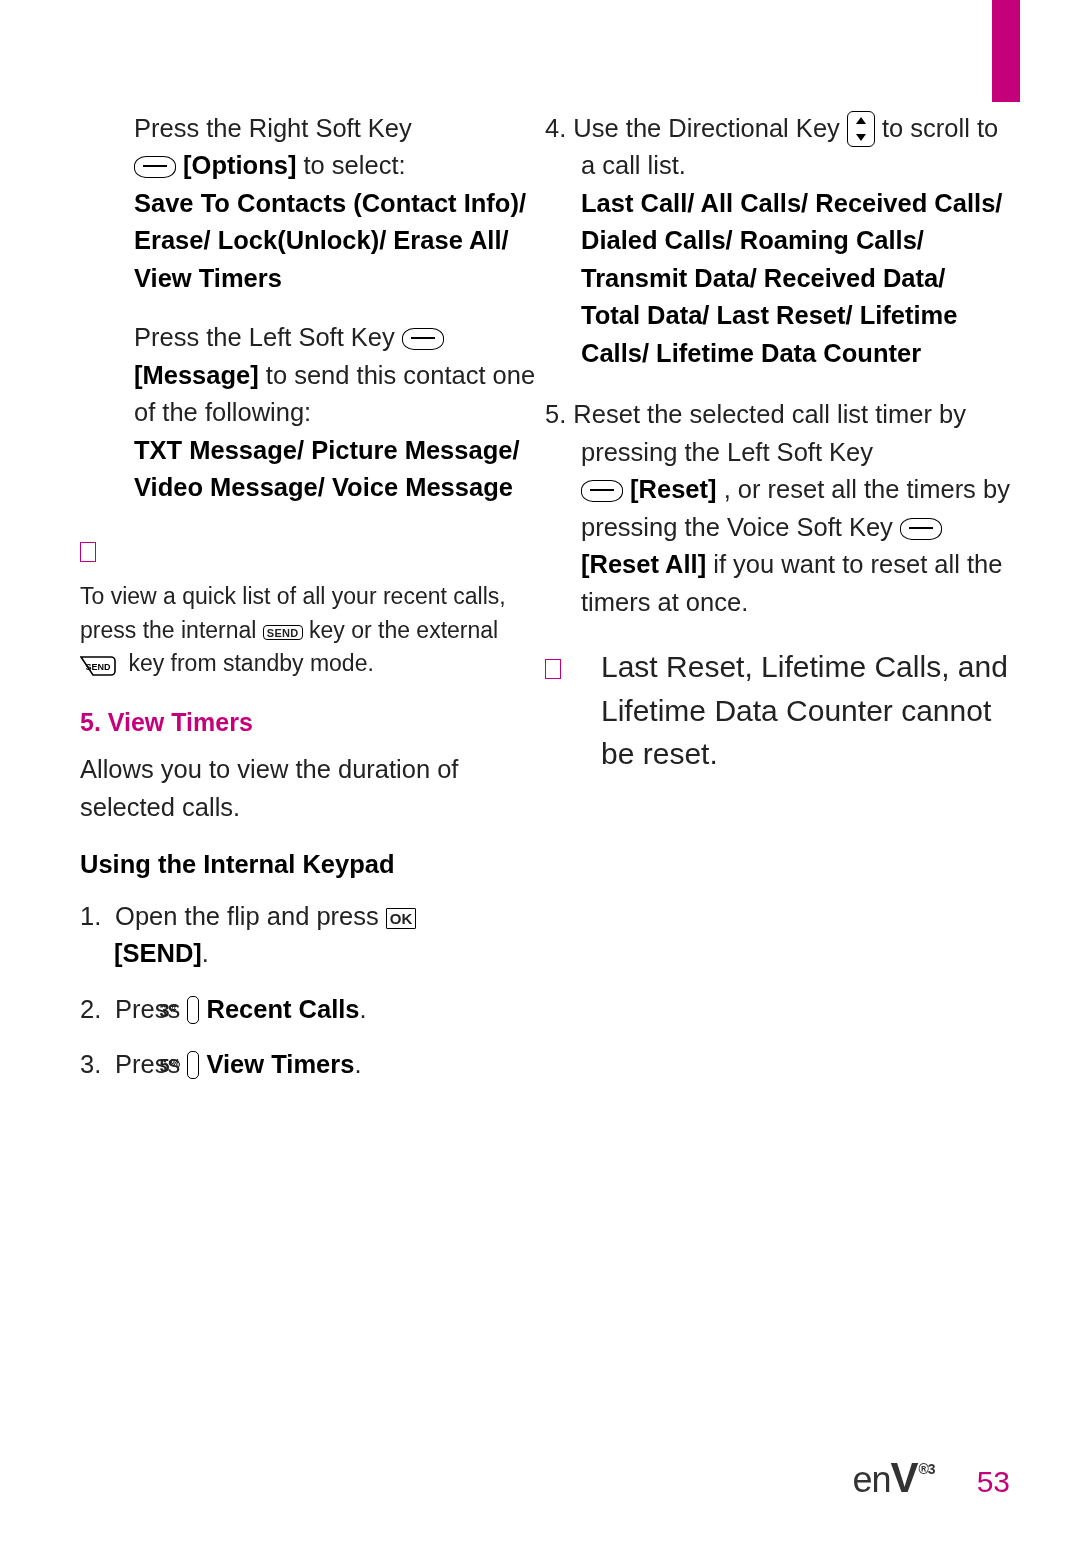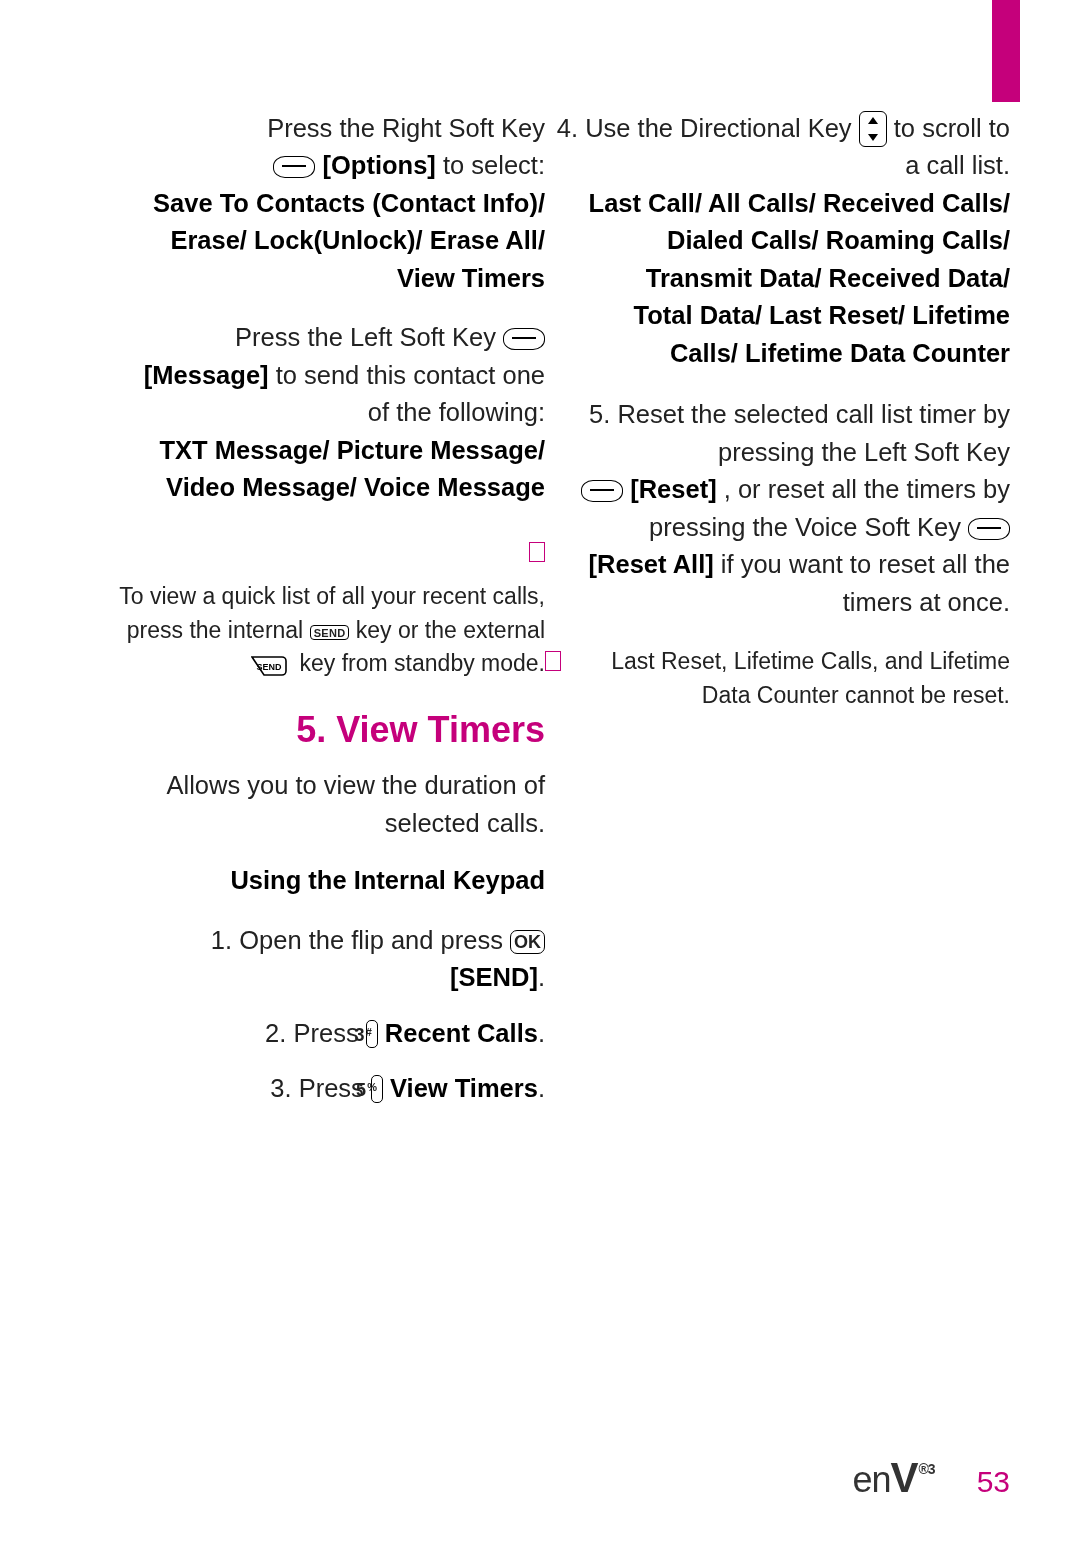--- a/index.html
+++ b/index.html
@@ -20,21 +20,20 @@
     height: 102px;
     background: #c5007b;
   }
   .content {
     position: absolute;
     top: 110px;
     left: 80px;
     right: 70px;
     bottom: 120px;
     display: flex;
-    text-align: right;
   }
   .col {
     flex: 1;
     font-size: 25.5px;
     line-height: 1.47;
     color: #222;
   }
   .para {
     margin: 0 0 18px 0;
   }
@@ -59,28 +58,28 @@
     top: 2px;
   }
   .note-body {
     font-size: 23px;
     line-height: 1.45;
     color: #222;
     margin-top: 10px;
   }
   .heading {
     color: #c5007b;
-    font-size: 36px;
+    font-size: 25px;
     font-weight: 700;
     margin: 24px 0 10px 0;
   }
   .subhead {
     font-weight: 700;
     color: #000;
-    margin: 20px 0 22px 0;
+    margin: 20px 0 14px 0;
   }
   .step {
     margin: 0 0 18px 0;
     padding-left: 34px;
     text-indent: -34px;
   }
   .step .num {
     display: inline-block;
     width: 28px;
     text-indent: 0;
@@ -119,24 +118,24 @@
     vertical-align: 1px;
   }
   .ic-send-ext {
     position: relative;
     display: inline-block;
     width: 42px; height: 20px;
     vertical-align: -5px;
   }
   .ic-send-ext svg { position:absolute; top:0; left:0; }
   .ic-ok {
-    font-size: 18px;
+    font-size: 15px;
     font-weight: 700;
     border: 1.8px solid #000;
-    border-radius: 7px;
+    border-radius: 1px;
     padding: 1px 3px;
     vertical-align: 1px;
   }
   .ic-key {
     display:inline-block;
     border: 1.8px solid #000;
     border-radius: 5px;
     padding: 0 5px 1px 5px;
     font-size: 18px;
     font-weight: 700;
@@ -171,21 +170,21 @@
     position:absolute;
     left: 50%; bottom: 5px;
     transform: translateX(-50%);
     border-left: 5px solid transparent;
     border-right: 5px solid transparent;
     border-top: 7px solid #000;
   }
   .right-note {
     display: flex;
     gap: 40px;
-    font-size: 23px;
+    font-size: 30px;
     line-height: 1.45;
     margin-top: 20px;
   }
   .right-note .mark { flex: 0 0 auto; }
   .footer {
     position: absolute;
     bottom: 50px;
     right: 70px;
     display: flex;
     align-items: baseline;

